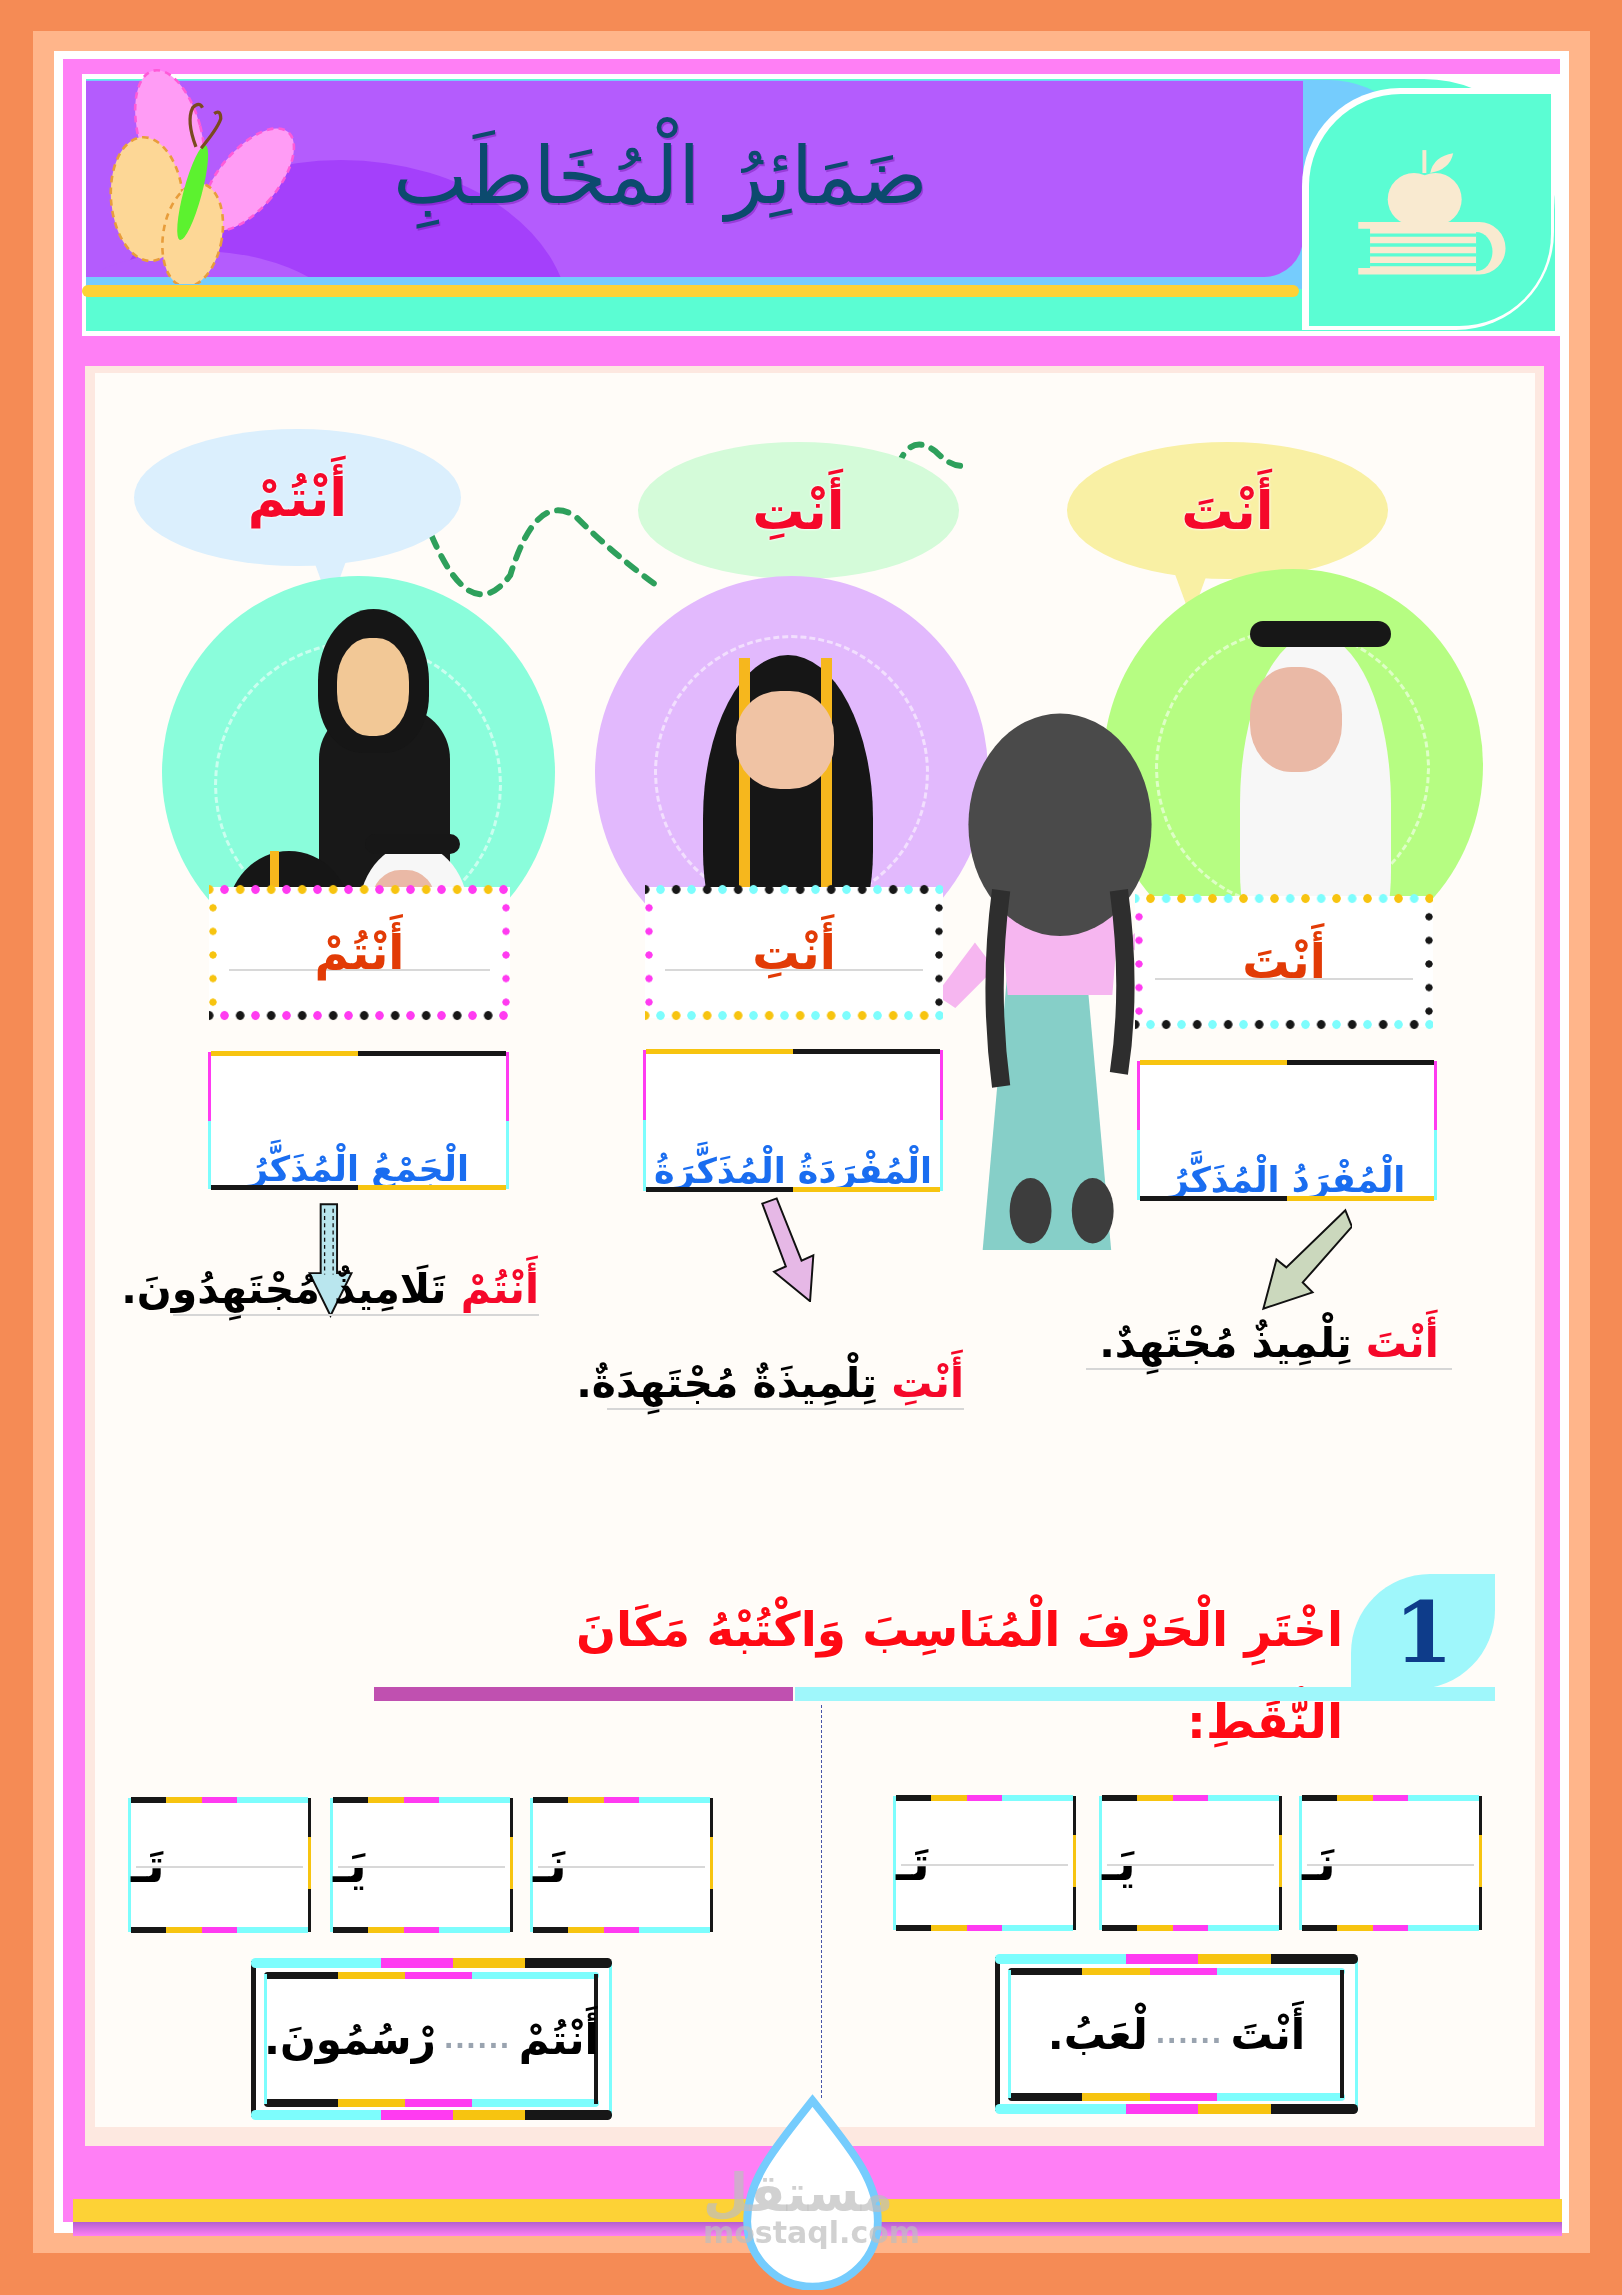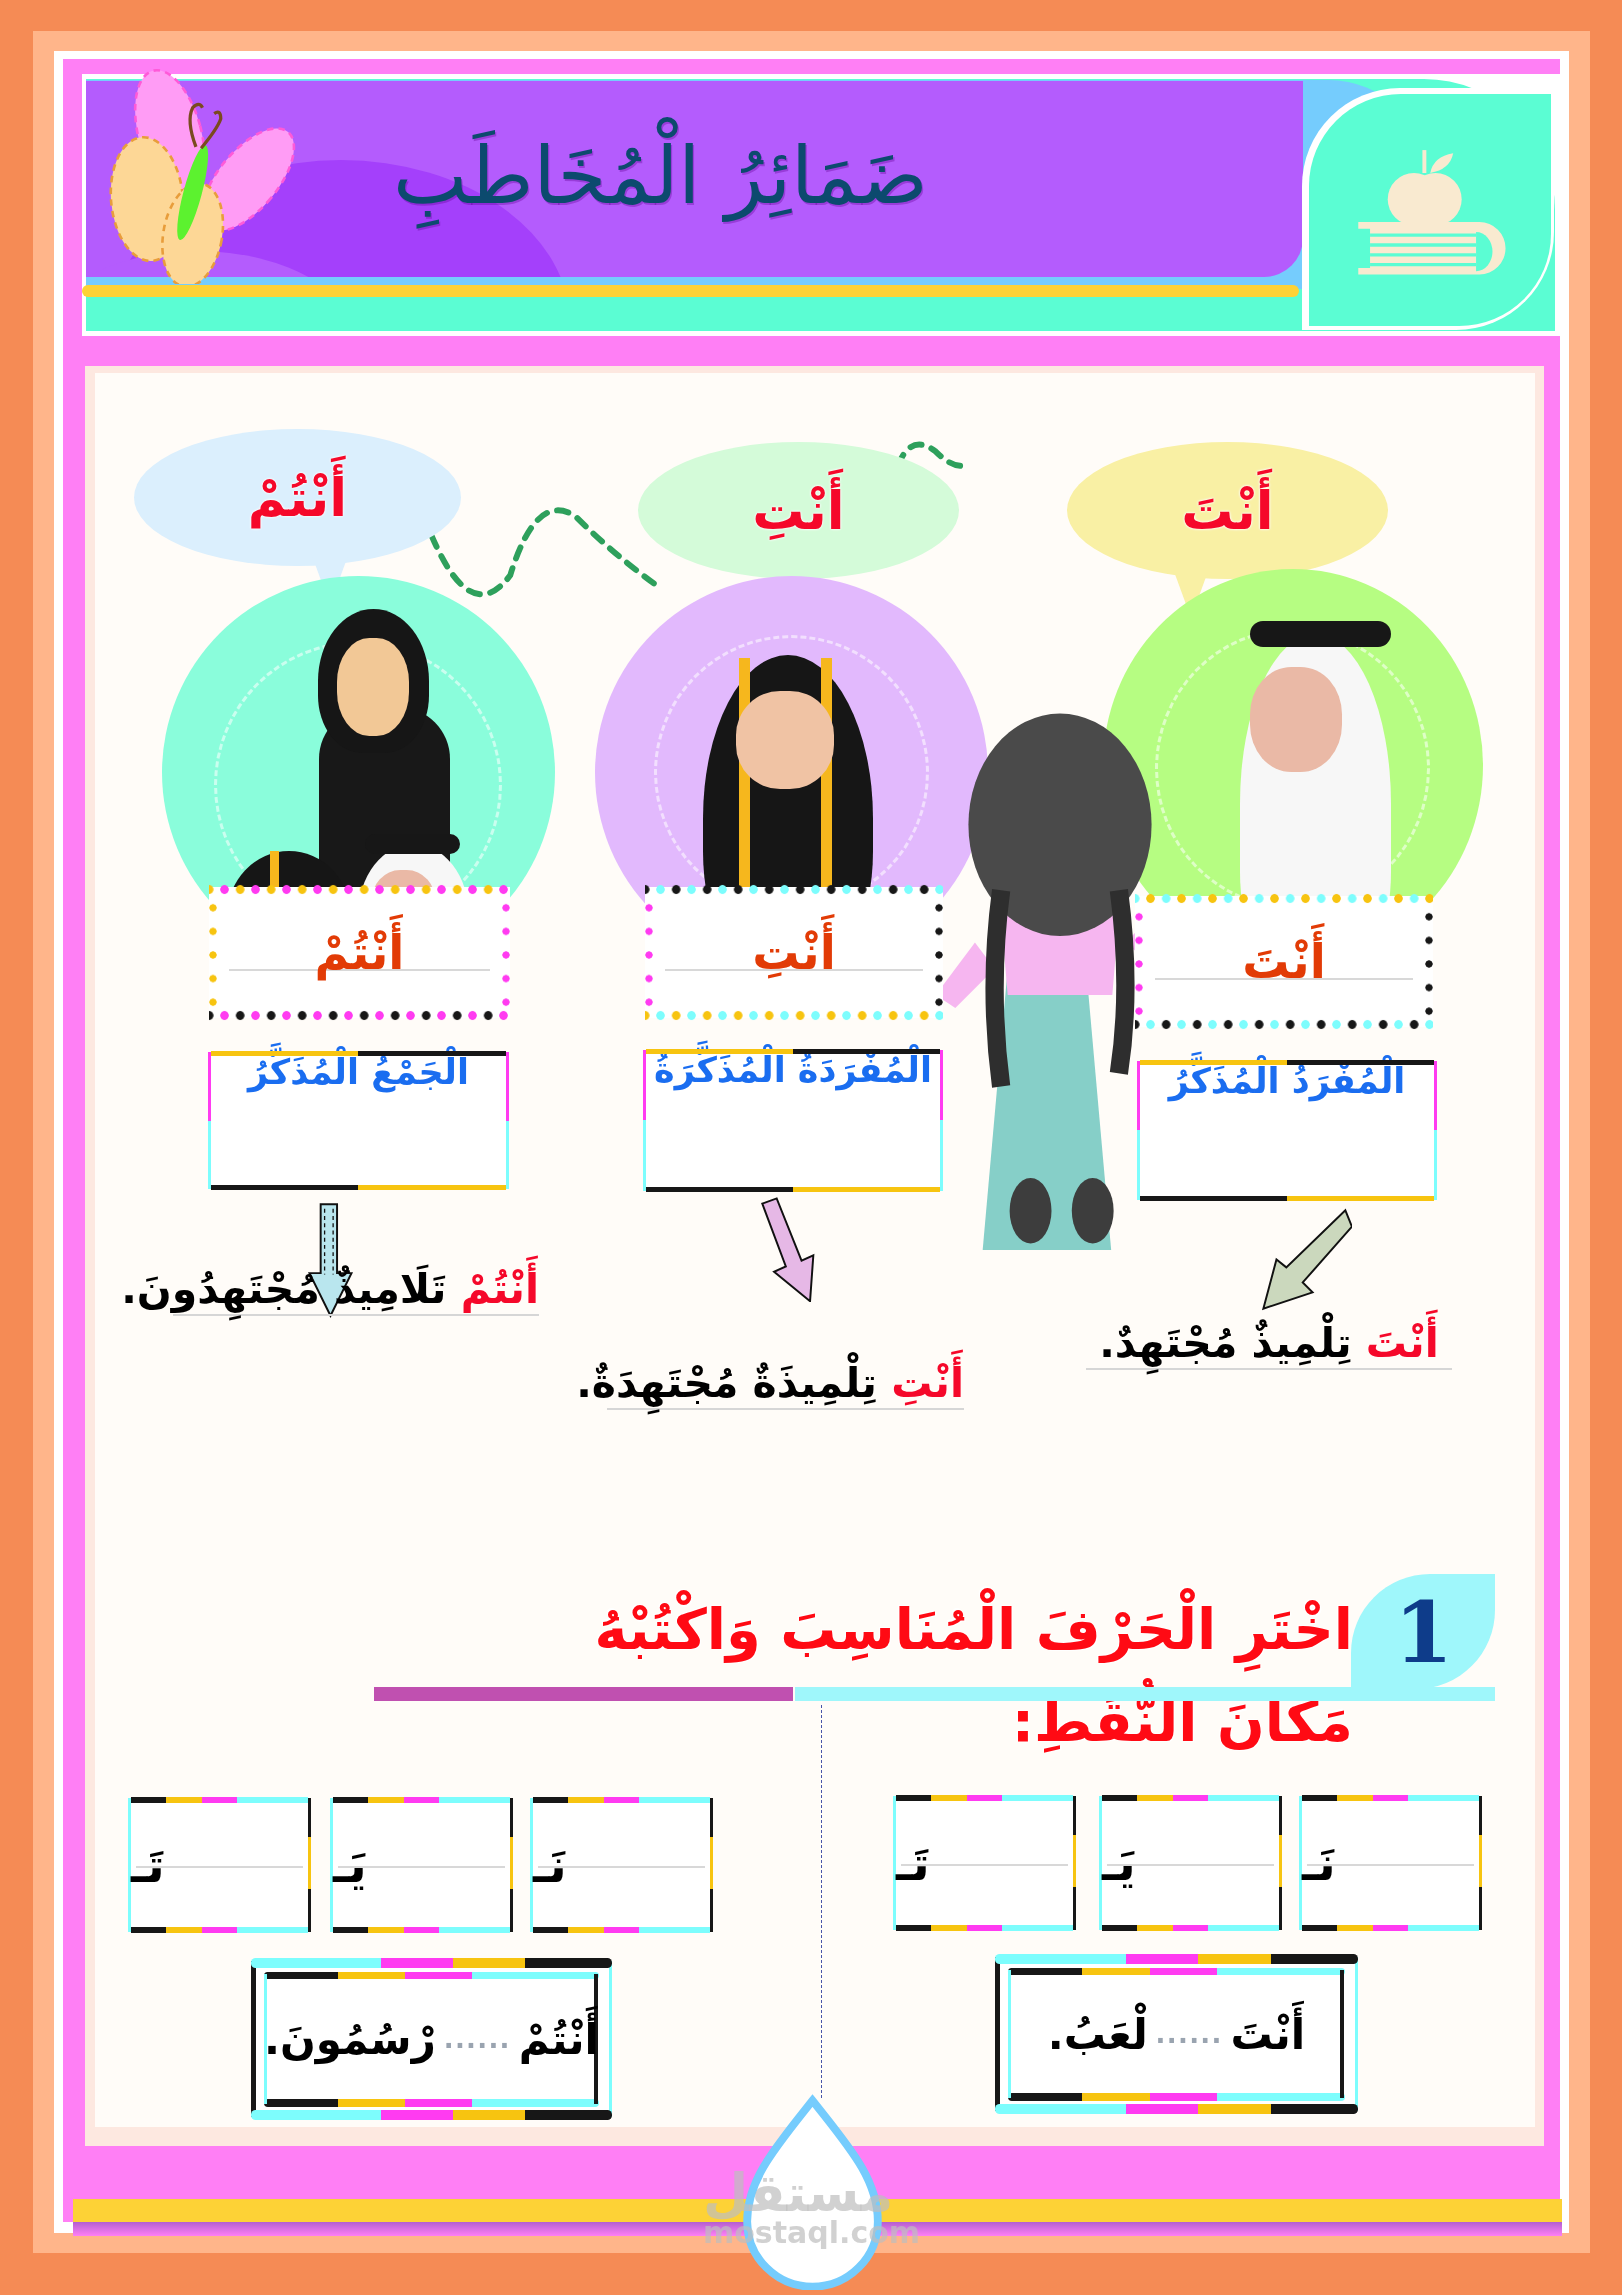--- a/index.html
+++ b/index.html
@@ -93,21 +93,21 @@
   }
   .guide-line { position: absolute; left: 19.6px; right: 19.6px; height: 2px; background: #d8d8d8; }
 
   #card-antum { left: 209px; top: 887px; width: 301px; height: 131px; }
   #card-anti  { left: 645px; top: 887px; width: 298px; height: 131px; }
   #card-anta  { left: 1135px; top: 896px; width: 298px; height: 131px; }
 
   
   .label-card {
     position: absolute; background: #fff;
-    display: flex; align-items: flex-start; justify-content: center;
+    display: flex; align-items: flex-end; justify-content: center;
     color: #1a6df0; font-weight: bold; font-size: 35px;
     border-left: 3.9px solid; border-right: 3.9px solid;
     border-image: linear-gradient(to bottom, #ff3bf1 50%, #7dfdfd 50%) 1;
   }
   .label-card .top-bar, .label-card .bot-bar {
     position: absolute; left: 0; right: 0; height: 5.2px;
   }
   .label-card .top-bar { top: -1.3px; background: linear-gradient(to right, #f7c410 50%, #171717 50%); }
   .label-card .bot-bar { bottom: -1.3px; background: linear-gradient(to right, #171717 50%, #f7c410 50%); }
   #label-plural  { left: 208px; top: 1052px; width: 301px; height: 137px; }
@@ -125,22 +125,22 @@
   }
   .sentence .red { color: #f5082a; }
   #sentence-antum { left: 173px; top: 1265px; width: 366px; }
   #sentence-anti  { left: 607px; top: 1319px; width: 357px; margin-top: 40px; }
   #sentence-anta  { left: 1086px; top: 1319px; width: 366px; }
 
   
   #ex-badge { left: 1351px; top: 1574px; width: 144px; height: 115px; background: #9ff7fb; border-radius: 79px 0 79px 0; }
   #ex-number { left: 1381px; top: 1580px; width: 85px; height: 105px; color: #0e3c8a; font-size: 85px; font-family: "DejaVu Serif", serif; font-weight: bold; text-align: center; line-height: 105px; }
   #ex-instruction {
-    left: 476px; top: 1584px; width: 877px; height: 92px;
-    color: #ff0a14; font-size: 56px; font-weight: bold; text-align: right; line-height: 92px;
+    left: 466px; top: 1584px; width: 877px; height: 92px;
+    color: #ff0a14; font-size: 47px; font-weight: bold; text-align: right; line-height: 92px;
     text-shadow: 1.3px 1.3px 0 #fff, -1.3px -1.3px 0 #fff;
   }
   #ex-bar-purple { left: 374px; top: 1687px; width: 419px; height: 14.4px; background: #c050b0; }
   #ex-bar-cyan { left: 795px; top: 1687px; width: 700px; height: 14.4px; background: #9ff7fb; }
   #divider-dashed { left: 821px; top: 1705px; width: 0; height: 393px; border-left: 1.3px dashed #4654a8; }
 
   
   .letter-box {
     position: absolute; width: 183px; height: 134px; background: #fff;
     display: flex; align-items: center; justify-content: flex-end;

